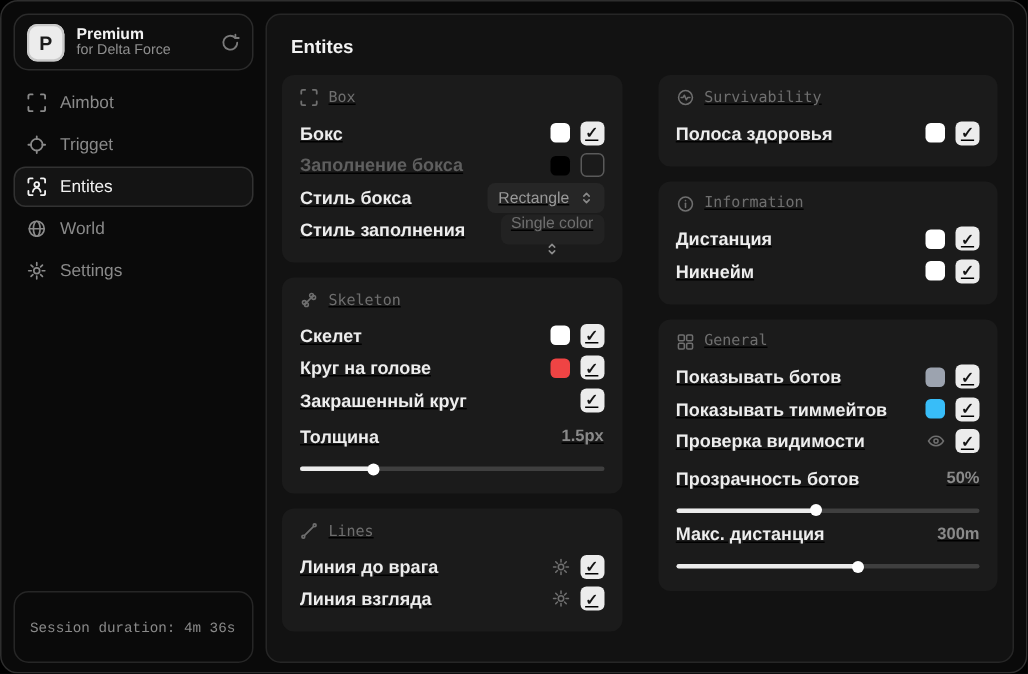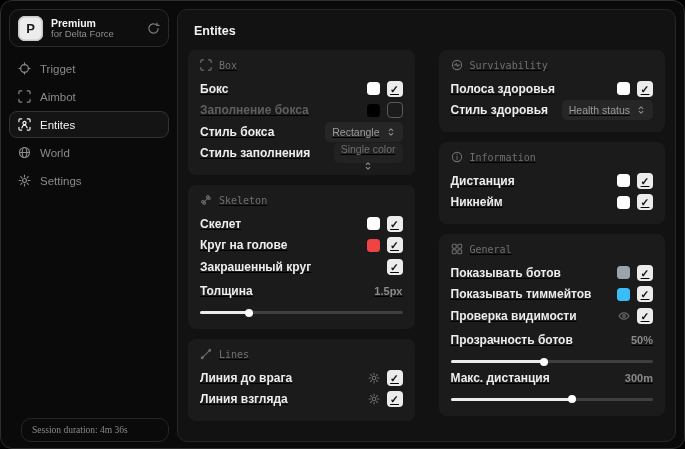--- a/index.html
+++ b/index.html
@@ -25,23 +25,23 @@
   .brand-sub { color:#8f8f8f; font-size:9.5px; }
   .brand-action { color:#7a7a7a; display:flex; cursor:pointer; }
   .cat-label { color:#6a6a6a; font-size:9.5px; margin:12px 0 8px 16px; }
   .nav-item {
     height:27px; margin:1px 8px; padding:0 8px; display:flex; align-items:center; gap:9px;
     color:#8a8a8a; font-size:11.5px; border:1px solid transparent; border-radius:8px; cursor:pointer;
   }
   .nav-item.active { color:#f2f2f2; border-color:#323232; background:#141414; }
   .nav-icon { display:flex; color:inherit; }
   .session-box {
-    position:absolute; left:20px; right:8px; bottom:6px; height:24px;
+    position:absolute; left:8px; right:8px; bottom:6px; height:48px;
     border:1px solid #262626; border-radius:10px; display:flex; align-items:center; padding:0 10px;
-    color:#8a8a8a; font-size:9.5px; font-family:Liberation Serif, serif;
+    color:#8a8a8a; font-size:9.5px; font-family:Liberation Mono, monospace;
   }
   
   .main {
     flex:1; margin:8px 8px 6px 0; background:#121212; border:1px solid #262626;
     border-radius:10px; padding:10px 10px 8px 10px; overflow:hidden;
   }
   .main-title { color:#f2f2f2; font-size:12.5px; font-weight:bold; margin:4px 0 12px 6px; }
   .cols { display:flex; gap:24px;text-decoration:underline; }
   .col { flex:1; display:flex; flex-direction:column; gap:10px; }
   .card { background:#1b1b1b; border-radius:8px; padding:9px 12px 11px 12px; }
@@ -94,34 +94,34 @@
           <path d="M12 7a5 5 0 1 1-1.5-3.6"></path>
             <path d="M10.7 1.2v2.4h2.4"></path>
         </svg>
       </span>
     </div>
 
 
     <div class="nav-item">
       <span class="nav-icon">
         <svg width="13" height="13" viewBox="0 0 14 14" fill="none" stroke="currentColor" stroke-width="1.3" stroke-linecap="round">
-          <circle cx="7" cy="7" r="4.2"></circle>
-            <path d="M7 1v2M7 11v2M1 7h2M11 7h2"></path>
-        </svg>
-      </span>
-      <span>Trigget</span>
+          <path d="M1 4V2.2A1.2 1.2 0 0 1 2.2 1H4M10 1h1.8A1.2 1.2 0 0 1 13 2.2V4M13 10v1.8a1.2 1.2 0 0 1-1.2 1.2H10M4 13H2.2A1.2 1.2 0 0 1 1 11.8V10"></path>
+        </svg>
+      </span>
+      <span>Aimbot</span>
     </div>
 
     <div class="nav-item">
       <span class="nav-icon">
         <svg width="13" height="13" viewBox="0 0 14 14" fill="none" stroke="currentColor" stroke-width="1.3" stroke-linecap="round">
-          <path d="M1 4V2.2A1.2 1.2 0 0 1 2.2 1H4M10 1h1.8A1.2 1.2 0 0 1 13 2.2V4M13 10v1.8a1.2 1.2 0 0 1-1.2 1.2H10M4 13H2.2A1.2 1.2 0 0 1 1 11.8V10"></path>
-        </svg>
-      </span>
-      <span>Aimbot</span>
+          <circle cx="7" cy="7" r="4.2"></circle>
+            <path d="M7 1v2M7 11v2M1 7h2M11 7h2"></path>
+        </svg>
+      </span>
+      <span>Trigget</span>
     </div>
 
     <div class="nav-item active">
       <span class="nav-icon">
         <svg width="13" height="13" viewBox="0 0 14 14" fill="none" stroke="currentColor" stroke-width="1.3" stroke-linecap="round">
           <path d="M1 4V2.2A1.2 1.2 0 0 1 2.2 1H4M10 1h1.8A1.2 1.2 0 0 1 13 2.2V4M13 10v1.8a1.2 1.2 0 0 1-1.2 1.2H10M4 13H2.2A1.2 1.2 0 0 1 1 11.8V10"></path>
           <circle cx="7" cy="5.4" r="1.7"></circle>
             <path d="M4.2 10.6c.5-1.9 1.5-2.8 2.8-2.8s2.3.9 2.8 2.8"></path>
         </svg>
       </span>
@@ -303,31 +303,20 @@
             </span>
             <span>Survivability</span>
           </div>
           <div class="row">
             <span class="row-label">Полоса здоровья</span>
             <span class="controls">
               <span class="swatch" style="background-color: rgb(255, 255, 255);"></span>
               <span class="checkbox checked">✓</span>
             </span>
           </div>
-          <div class="row">
-            <span class="row-label">Стиль здоровья</span>
-            <span class="select">
-              <span>Health status</span>
-              <span class="select-icon">
-                <svg width="10" height="10" viewBox="0 0 14 14" fill="none" stroke="currentColor" stroke-width="1.5" stroke-linecap="round" stroke-linejoin="round">
-                  <path d="M4.5 5.2 7 2.7l2.5 2.5M4.5 8.8 7 11.3l2.5-2.5"></path>
-                </svg>
-              </span>
-            </span>
-          </div>
         </div>
 
         <div class="card">
           <div class="card-head">
             <span>
               <svg width="12" height="12" viewBox="0 0 14 14" fill="none" stroke="currentColor" stroke-width="1.2" stroke-linecap="round">
                 <circle cx="7" cy="7" r="5.4"></circle>
                   <path d="M7 6.4v3.4"></path>
                   <path d="M7 4.2v.2"></path>
               </svg>

